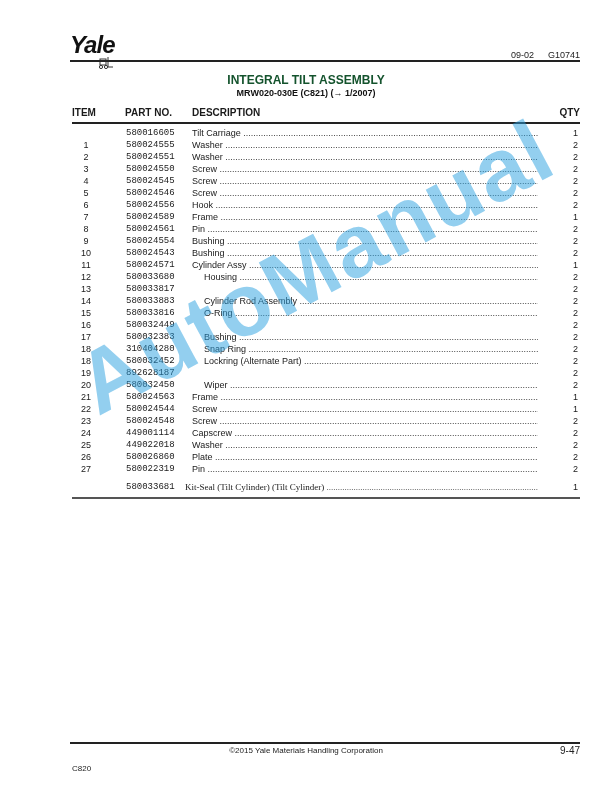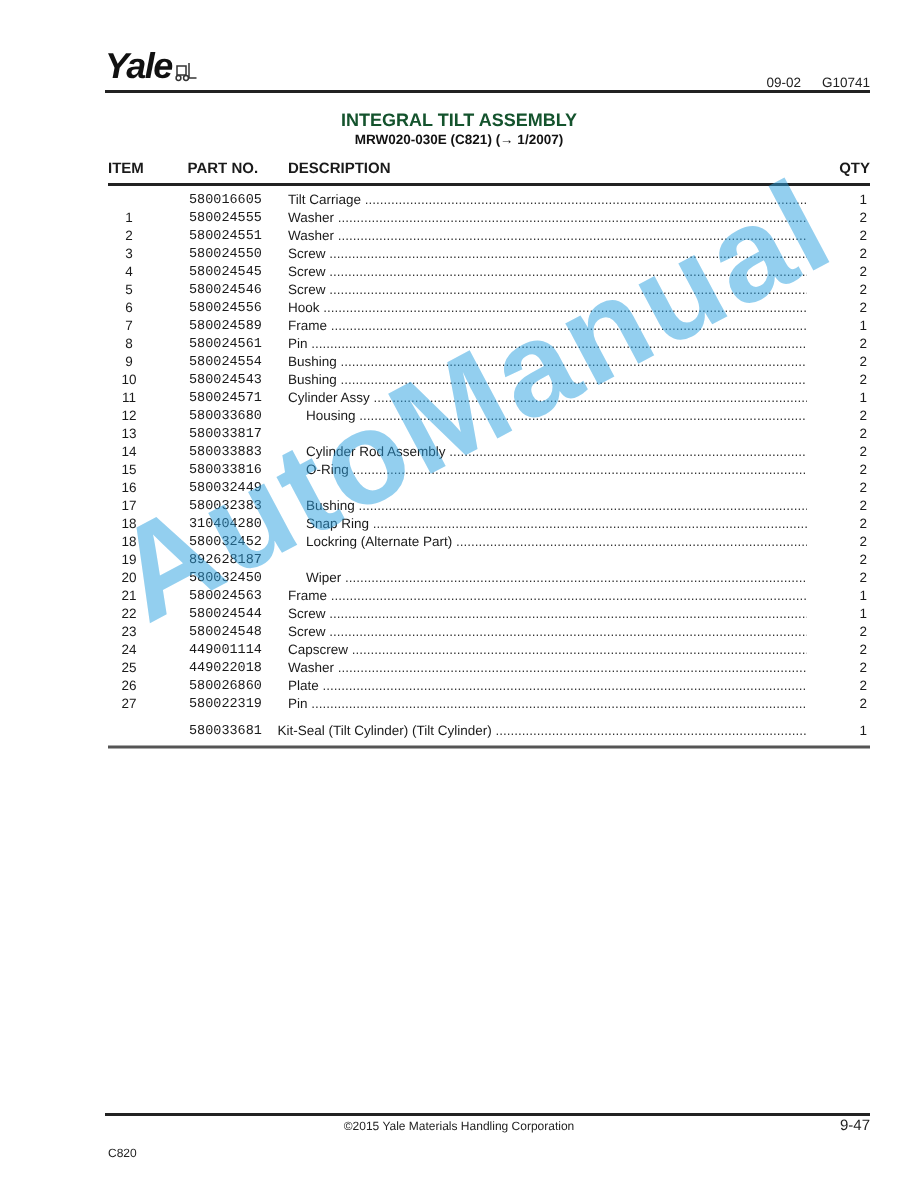--- a/index.html
+++ b/index.html
@@ -1,17 +1,17 @@
 <!DOCTYPE html>
 <html><head>
 <meta charset="utf-8">
 <style>
   html, body { margin:0; padding:0; background:#ffffff; }
   body { width:612px; height:792px; position:relative; overflow:hidden; font-family:"Liberation Sans", sans-serif; color:#1a1a1a; }
-  .logo { position:absolute; left:70px; top:34px; display:flex; align-items:flex-end; }
+  .logo { position:absolute; left:70px; top:34px; display:flex; align-items:flex-end;flex-direction:column; }
   .logo-text { font-family:"Liberation Sans", sans-serif; font-weight:bold; font-style:italic; font-size:24px; letter-spacing:-1px; color:#111; line-height:22px; }
   .logo-icon { margin-left:2px; margin-bottom:1px; }
   .topline { position:absolute; left:70px; right:32px; top:60px; height:2px; background:#222; }
   .pageref { position:absolute; right:32px; top:50px; font-size:9px; color:#222; }
   .pageref span { margin-left:14px; }
   .title { position:absolute; left:0; right:0; top:73px; text-align:center; font-weight:bold; font-size:12px; color:#14532d; }
   .subtitle { position:absolute; left:0; right:0; top:88px; text-align:center; font-weight:bold; font-size:9px; color:#111; }
   .thead { position:absolute; left:72px; right:32px; top:107px; height:14px; font-weight:bold; font-size:10px; }
   .thead .c-item { position:absolute; left:0; }
   .thead .c-part { position:absolute; left:53px; }
@@ -232,21 +232,21 @@
     </div>
     <div class="row">
       <span class="item">27</span>
       <span class="part">580022319</span>
       <span class="desc" style="left: 120px;">Pin</span>
       <span class="qty">2</span>
     </div>
     <div class="row kitrow">
       <span class="item"></span>
       <span class="part">580033681</span>
-      <span class="desc kit" style="left: 113px;">Kit-Seal (Tilt Cylinder) (Tilt Cylinder)</span>
+      <span class="desc kit" style="left: 113px; font-family: Liberation Serif, serif;">Kit-Seal (Tilt Cylinder) (Tilt Cylinder)</span>
       <span class="qty">1</span>
     </div>
   </div>
 
 <div class="bottomline"></div>
 
 <div class="watermark">AutoManual</div>
 
 <div class="footline"></div>
 <div class="foot-left">C820</div>

